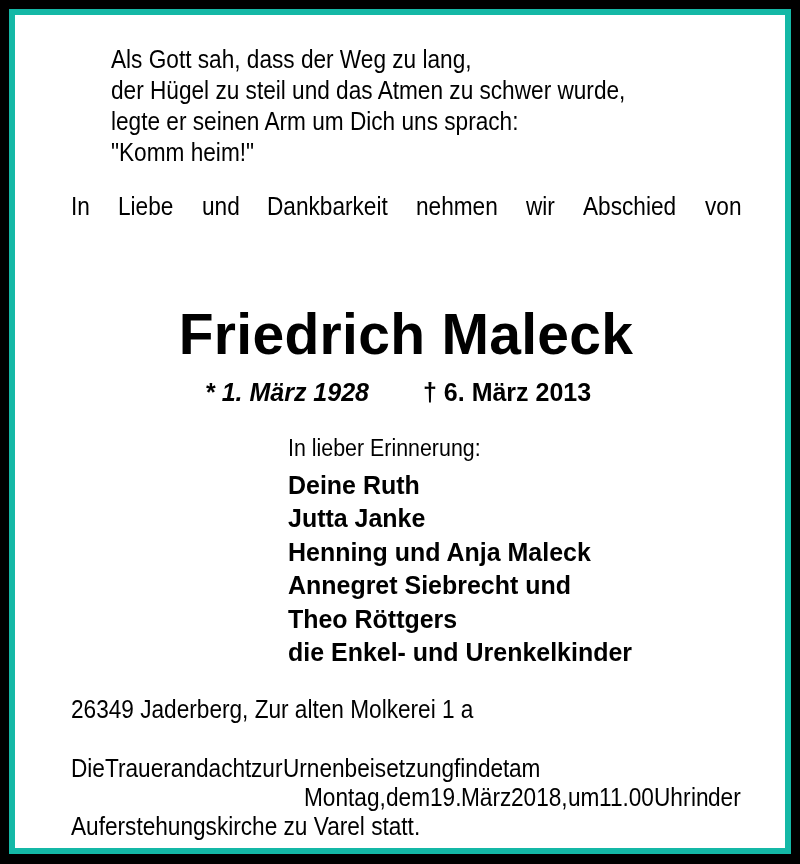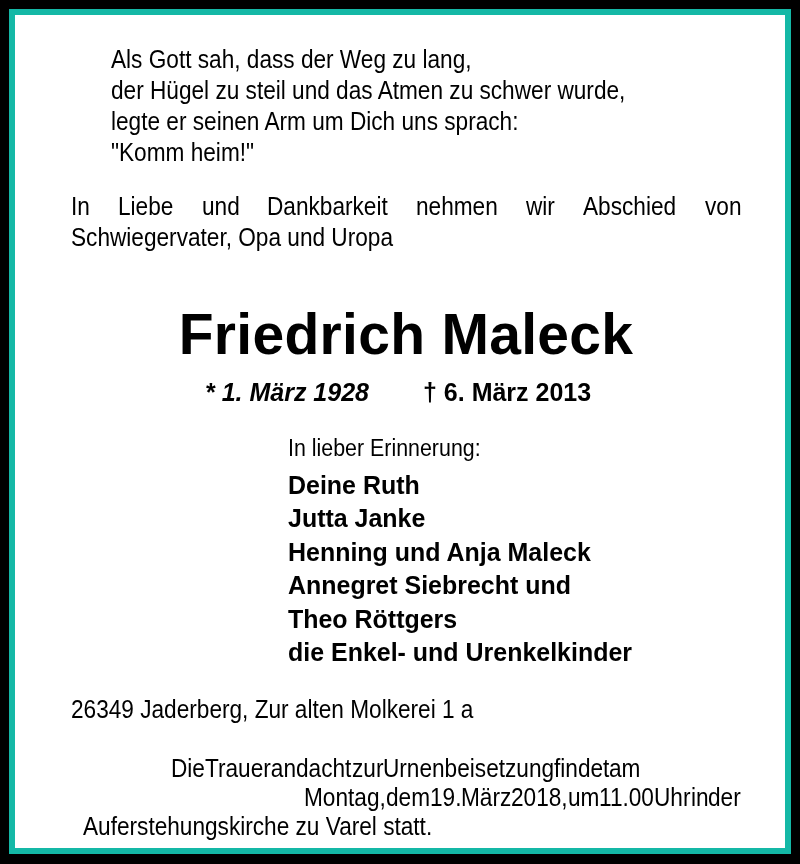--- a/index.html
+++ b/index.html
@@ -137,21 +137,20 @@
     <span class="jline" style="white-space: nowrap; display: flex; justify-content: space-between;">
         <span style="display: inline-block; white-space: nowrap; width: 18.8777px; transform-origin: left top; transform: scaleX(0.905);">In</span>
         <span style="display: inline-block; white-space: nowrap; width: 55.3605px; transform-origin: left top; transform: scaleX(0.905);">Liebe</span>
         <span style="display: inline-block; white-space: nowrap; width: 37.7555px; transform-origin: left top; transform: scaleX(0.905);">und</span>
         <span style="display: inline-block; white-space: nowrap; width: 120.733px; transform-origin: left top; transform: scaleX(0.905);">Dankbarkeit</span>
         <span style="display: inline-block; white-space: nowrap; width: 81.7752px; transform-origin: left top; transform: scaleX(0.905);">nehmen</span>
         <span style="display: inline-block; white-space: nowrap; width: 28.9034px; transform-origin: left top; transform: scaleX(0.905);">wir</span>
         <span style="display: inline-block; white-space: nowrap; width: 93.0877px; transform-origin: left top; transform: scaleX(0.905);">Abschied</span>
         <span style="display: inline-block; white-space: nowrap; width: 36.4828px; transform-origin: left top; transform: scaleX(0.905);">von</span>
       </span>
-    <span class="jline last" style="white-space: nowrap;"><span style="display: inline-block; transform-origin: left top; transform: scaleX(0.905);">Schwiegervater, Opa und Uropa</span></span>
   </div>
 
   <div class="name">Friedrich Maleck</div>
 
   <div class="dates">
     <span class="date-born">* 1. März 1928</span>
     <span class="date-died">† 6. März 2013</span>
   </div>
 
   <div class="remember">In lieber Erinnerung:</div>
@@ -161,36 +160,36 @@
     <span class="line">Jutta Janke</span>
     <span class="line">Henning und Anja Maleck</span>
     <span class="line">Annegret Siebrecht und</span>
     <span class="line">Theo Röttgers</span>
     <span class="line">die Enkel- und Urenkelkinder</span>
   </div>
 
   <div class="address">26349 Jaderberg, Zur alten Molkerei 1 a</div>
 
   <div class="funeral">
-    <span class="jline" style="white-space: nowrap; display: flex; justify-content: center;">
+    <span class="jline" style="white-space: nowrap; display: flex; justify-content: flex-start;">
         <span style="display: inline-block; white-space: nowrap; width: 33.9516px; transform-origin: left top; transform: scaleX(0.905);">Die</span>
         <span style="display: inline-block; white-space: nowrap; width: 146.313px; transform-origin: left top; transform: scaleX(0.905);">Trauerandacht</span>
         <span style="display: inline-block; white-space: nowrap; width: 31.4346px; transform-origin: left top; transform: scaleX(0.905);">zur</span>
         <span style="display: inline-block; white-space: nowrap; width: 171.059px; transform-origin: left top; transform: scaleX(0.905);">Urnenbeisetzung</span>
         <span style="display: inline-block; white-space: nowrap; width: 55.3605px; transform-origin: left top; transform: scaleX(0.905);">findet</span>
         <span style="display: inline-block; white-space: nowrap; width: 31.4346px; transform-origin: left top; transform: scaleX(0.905);">am</span>
       </span>
     <span class="jline" style="white-space: nowrap; display: flex; justify-content: flex-end;">
         <span style="display: inline-block; white-space: nowrap; width: 81.7611px; transform-origin: left top; transform: scaleX(0.905);">Montag,</span>
         <span style="display: inline-block; white-space: nowrap; width: 44.0198px; transform-origin: left top; transform: scaleX(0.905);">dem</span>
         <span style="display: inline-block; white-space: nowrap; width: 31.4629px; transform-origin: left top; transform: scaleX(0.905);">19.</span>
         <span style="display: inline-block; white-space: nowrap; width: 50.2841px; transform-origin: left top; transform: scaleX(0.905);">März</span>
         <span style="display: inline-block; white-space: nowrap; width: 56.6191px; transform-origin: left top; transform: scaleX(0.905);">2018,</span>
         <span style="display: inline-block; white-space: nowrap; width: 31.4346px; transform-origin: left top; transform: scaleX(0.905);">um</span>
         <span style="display: inline-block; white-space: nowrap; width: 54.9505px; transform-origin: left top; transform: scaleX(0.905);">11.00</span>
         <span style="display: inline-block; white-space: nowrap; width: 36.4687px; transform-origin: left top; transform: scaleX(0.905);">Uhr</span>
         <span style="display: inline-block; white-space: nowrap; width: 17.6192px; transform-origin: left top; transform: scaleX(0.905);">in</span>
         <span style="display: inline-block; white-space: nowrap; width: 32.7073px; transform-origin: left top; transform: scaleX(0.905);">der</span>
       </span>
-    <span class="jline last" style="white-space: nowrap; margin-left: 12px;"><span style="display: inline-block; transform-origin: left top; transform: scaleX(0.905);">Auferstehungskirche zu Varel statt.</span></span>
+    <span class="jline last" style="white-space: nowrap;"><span style="display: inline-block; transform-origin: left top; transform: scaleX(0.905);">Auferstehungskirche zu Varel statt.</span></span>
   </div>
 
 </div>
 
 </body></html>

